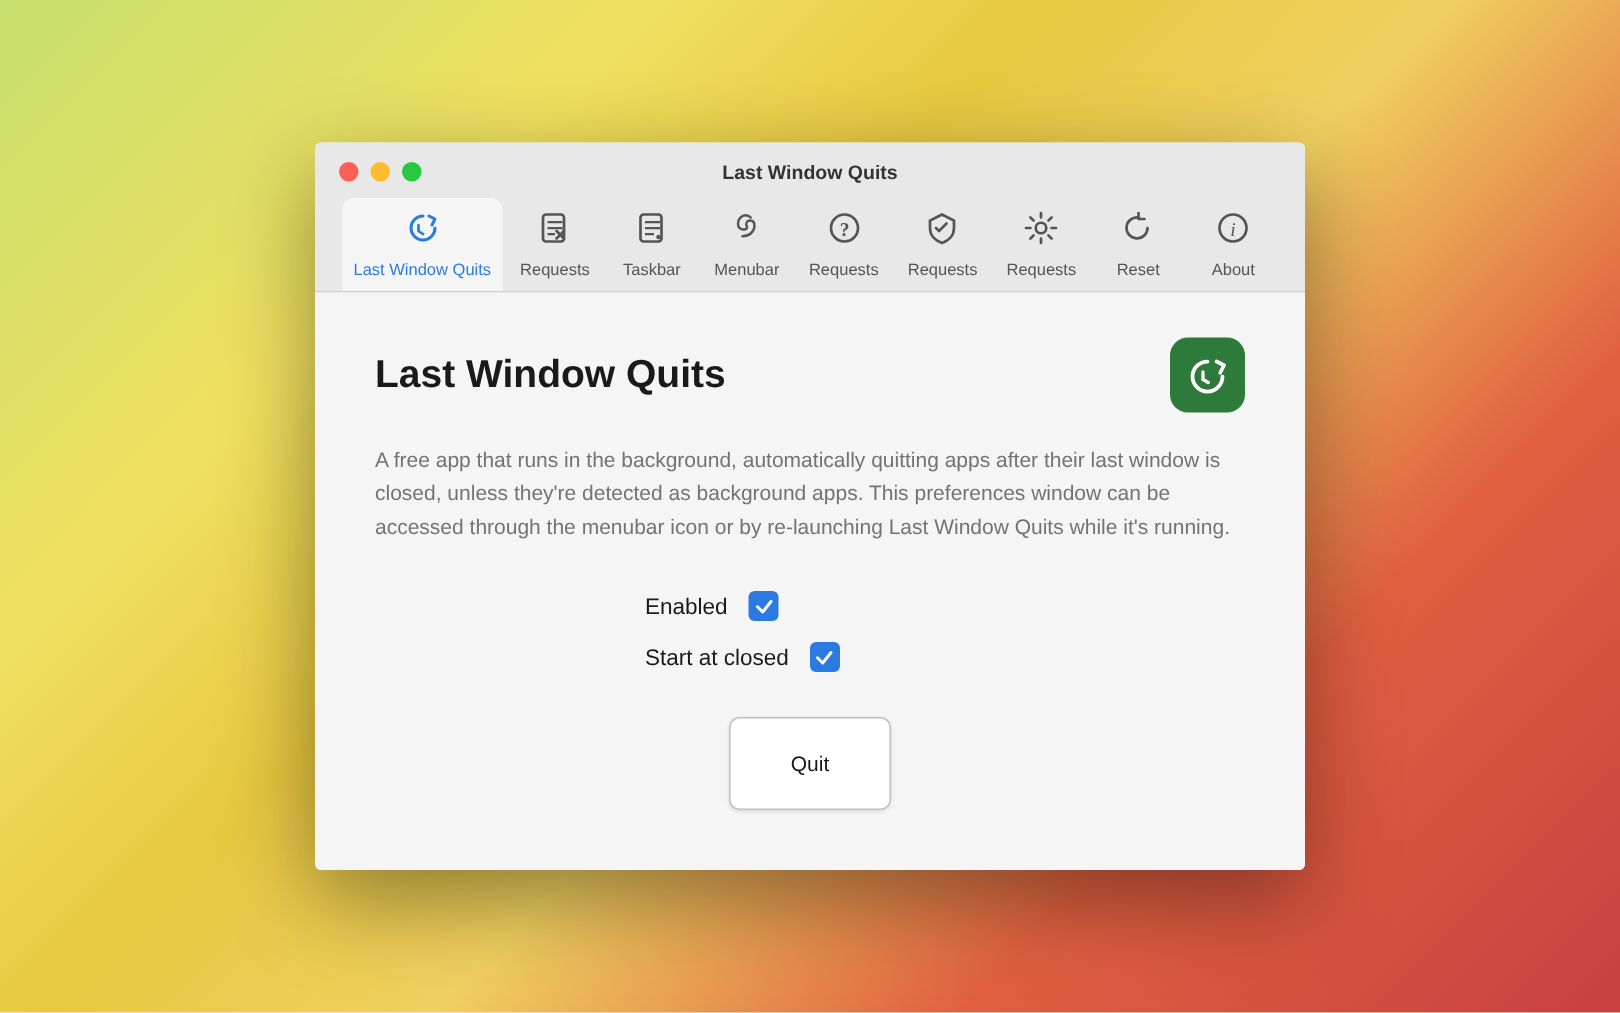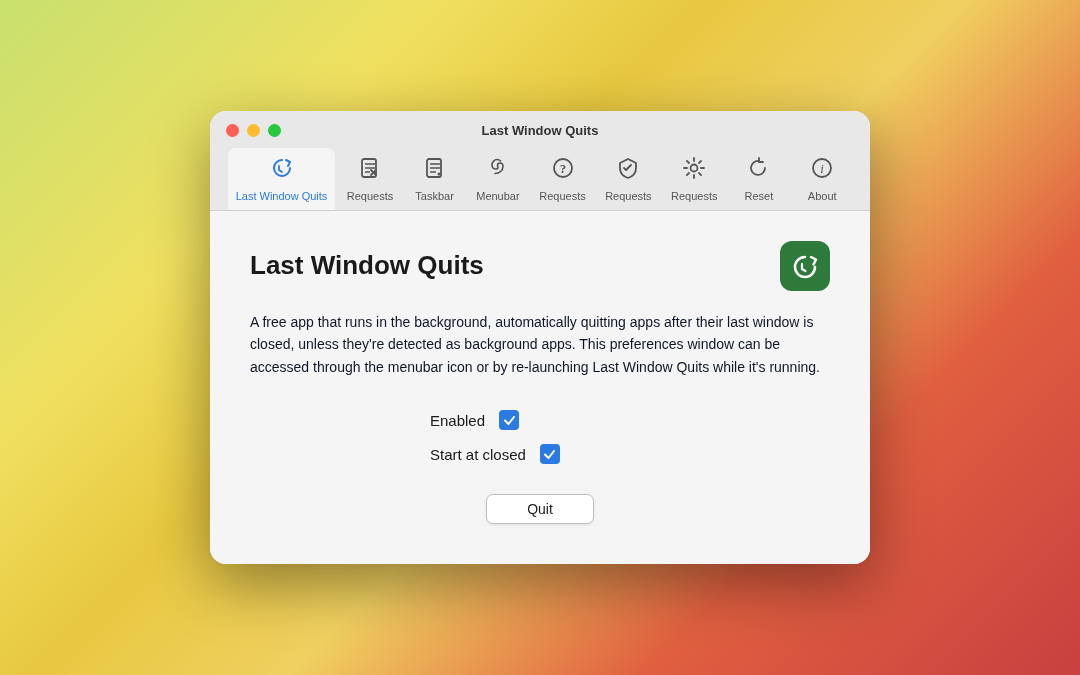--- a/index.html
+++ b/index.html
@@ -11,21 +11,21 @@
       background: linear-gradient(135deg, #c8e06e 0%, #f0e060 25%, #e8c840 40%, #f0d060 55%, #e06040 75%, #c84040 100%);
       display: flex;
       align-items: center;
       justify-content: center;
       font-family: -apple-system, BlinkMacSystemFont, "Helvetica Neue", Arial, sans-serif;
     }
 
     .window {
       width: 660px;
       background: #f5f5f5;
-      border-radius: 16px;
+      border-radius: 4px;
       box-shadow: 0 20px 60px rgba(0,0,0,0.4);
       overflow: hidden;
     }
 
     .titlebar {
       background: #e8e8e8;
       border-bottom: 1px solid #d0d0d0;
       padding: 12px 16px 0 16px;
       display: flex;
       flex-direction: column;
@@ -129,21 +129,21 @@
       background: #2d7a3a;
       border-radius: 12px;
       display: flex;
       align-items: center;
       justify-content: center;
       font-size: 26px;
     }
 
     .description {
       font-size: 14px;
-      color: #0f172a;
+      color: #737373;
       line-height: 1.6;
       margin-bottom: 32px;
     }
 
     .options {
       display: flex;
       flex-direction: column;
       align-items: center;
       gap: 14px;
       margin-bottom: 30px;
@@ -181,21 +181,21 @@
 
     .quit-btn-container {
       display: flex;
       justify-content: center;
     }
 
     .quit-btn {
       background: white;
       border: 1px solid #c0c0c0;
       border-radius: 7px;
-      padding: 6px 40px;
+      padding: 22px 40px;
       font-size: 14px;
       cursor: pointer;
       color: #1a1a1a;
       box-shadow: 0 1px 3px rgba(0,0,0,0.1);
     }
 
     
     .tab-svg {
       width: 28px;
       height: 28px;

